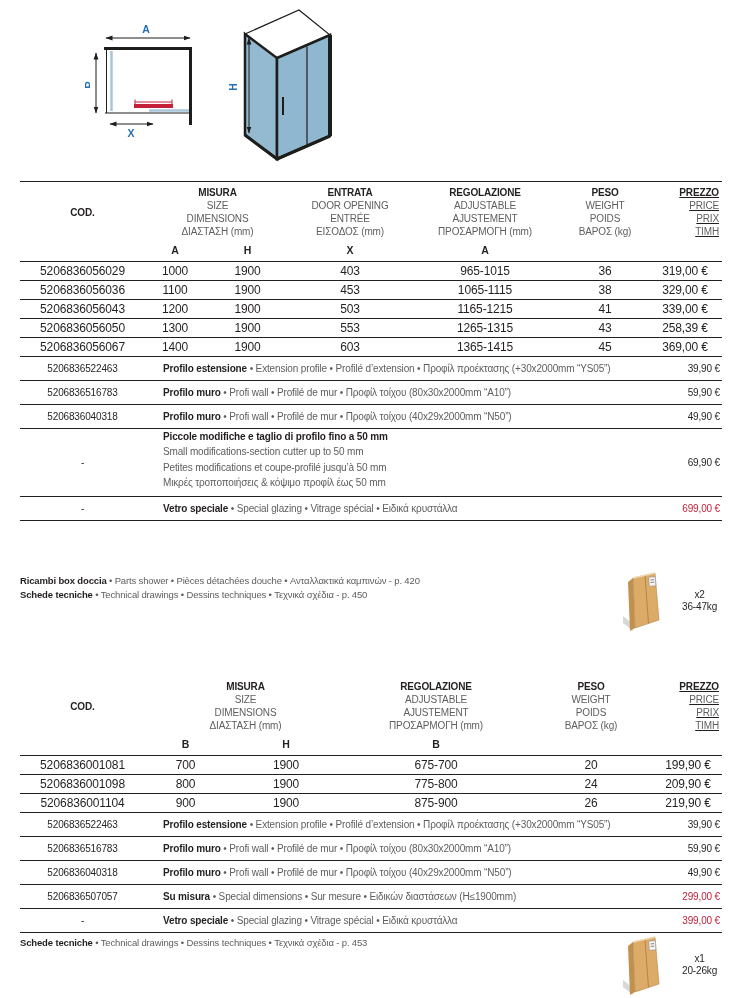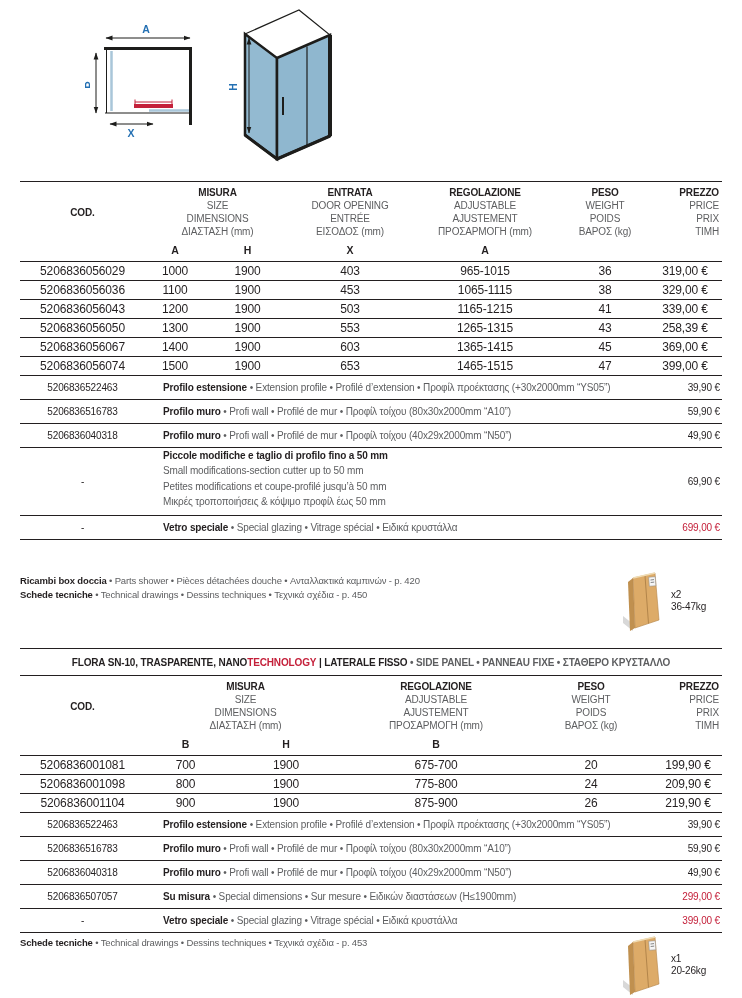--- a/index.html
+++ b/index.html
@@ -17,21 +17,21 @@
   table.catalog{border-collapse:collapse;table-layout:fixed;width:702px;position:absolute;left:20px;}
   #table1{top:181px;border-top:1.5px solid #231f20;}
   #table2{top:676px;}
   th,td{padding:0;font-weight:normal;}
   .head-row th{vertical-align:middle;padding-top:4px;padding-bottom:2px;}
   .th-cod{text-align:center;font-weight:bold;font-size:10px;}
   .th-group{text-align:center;}
   .th-group div{font-size:10px;line-height:13px;}
   .th-main{font-weight:bold;color:#231f20;}
   .th-sub{color:#5d5e60;}
-  th.th-prezzo{text-align:right;padding-right:3px;}
+  th.th-prezzo{text-align:right;padding-right:3px;text-decoration:underline;}
   .letters-row th{height:21px;font-weight:bold;font-size:10.5px;text-align:center;vertical-align:middle;}
   thead tr.letters-row{border-bottom:1px solid #231f20;}
   tbody tr{border-bottom:1px solid #231f20;}
   .row-data td{height:19px;font-size:12px;text-align:center;vertical-align:middle;}
   .td-cod{text-align:center;font-size:10px;vertical-align:middle;}
   .row-desc td{height:24px;}
   .td-desc{text-align:left;padding-left:18px;font-size:10px;vertical-align:middle;}
   .lead{font-weight:bold;color:#231f20;}
   .rest{color:#5d5e60;}
   .td-multi{padding-bottom:5px;}
@@ -44,21 +44,21 @@
                border-top:1px solid #231f20;border-bottom:1px solid #231f20;
                display:flex;align-items:center;justify-content:center;
                font-size:10px;font-weight:bold;white-space:pre;}
   .section-bar .gray{color:#5d5e60;}
   .section-bar .red{color:#c4203a;}
 
   
   .footer{position:absolute;left:20px;font-size:9.5px;line-height:13.5px;width:560px;}
   .footer1{top:574px;}
   .footer2{top:936px;}
-  .package{position:absolute;display:flex;align-items:center;gap:5px;}
+  .package{position:absolute;display:flex;align-items:center;gap:16px;text-align:center;}
   .package1{left:620px;top:570px;}
   .package2{left:620px;top:934px;}
   .package .labels{font-size:10px;line-height:12.5px;color:#231f20;}
 </style>
 </head>
 <body>
 
 <div class="page">
 
   <svg class="diag diag-2d" width="120" height="118" viewBox="0 0 120 118">
@@ -191,29 +191,20 @@
         </tr>
         <tr class="row-data">
           <td class="td-cod">5206836056067</td>
           <td class="td-val">1400</td>
           <td class="td-val">1900</td>
           <td class="td-val">603</td>
           <td class="td-val">1365-1415</td>
           <td class="td-val">45</td>
           <td class="td-price">369,00 €</td>
         </tr>
-        <tr class="row-data">
-          <td class="td-cod">5206836056074</td>
-          <td class="td-val">1500</td>
-          <td class="td-val">1900</td>
-          <td class="td-val">653</td>
-          <td class="td-val">1465-1515</td>
-          <td class="td-val">47</td>
-          <td class="td-price">399,00 €</td>
-        </tr>
         <tr class="row-desc">
           <td class="td-cod">5206836522463</td>
           <td class="td-desc" colspan="5"><span class="lead">Profilo estensione</span><span class="rest"> • Extension profile • Profilé d’extension • Προφίλ προέκτασης (+30x2000mm “YS05”)</span></td>
           <td class="td-price">39,90 €</td>
         </tr>
         <tr class="row-desc">
           <td class="td-cod">5206836516783</td>
           <td class="td-desc" colspan="5"><span class="lead">Profilo muro</span><span class="rest"> • Profi wall • Profilé de mur • Προφίλ τοίχου (80x30x2000mm “A10”)</span></td>
           <td class="td-price">59,90 €</td>
         </tr>
@@ -255,21 +246,20 @@
       <rect x="29" y="7" width="6.5" height="9" transform="rotate(-4 32 11)" fill="#f5f5f5" stroke="#8a8a8a" stroke-width="0.5"></rect>
       <line x1="30.5" y1="10" x2="34" y2="9.6" stroke="#555" stroke-width="0.7"></line>
       <line x1="30.7" y1="12.5" x2="34.2" y2="12.1" stroke="#555" stroke-width="0.7"></line>
     </svg>
     <div class="labels">
       <div>x2</div>
       <div>36-47kg</div>
     </div>
   </div>
 
-  <div class="section-bar"><span>FLORA SN-10, TRASPARENTE, NANO</span><span class="red">TECHNOLOGY</span><span> | LATERALE FISSO</span><span class="gray"> • SIDE PANEL • PANNEAU FIXE • ΣΤΑΘΕΡΟ ΚΡΥΣΤΑΛΛΟ</span></div>
 
   <table class="catalog" id="table2">
     <colgroup>
       <col style="width:125px">
         <col style="width:81px">
         <col style="width:120px">
       <col style="width:180px">
         <col style="width:130px">
         <col style="width:66px">
     </colgroup>

